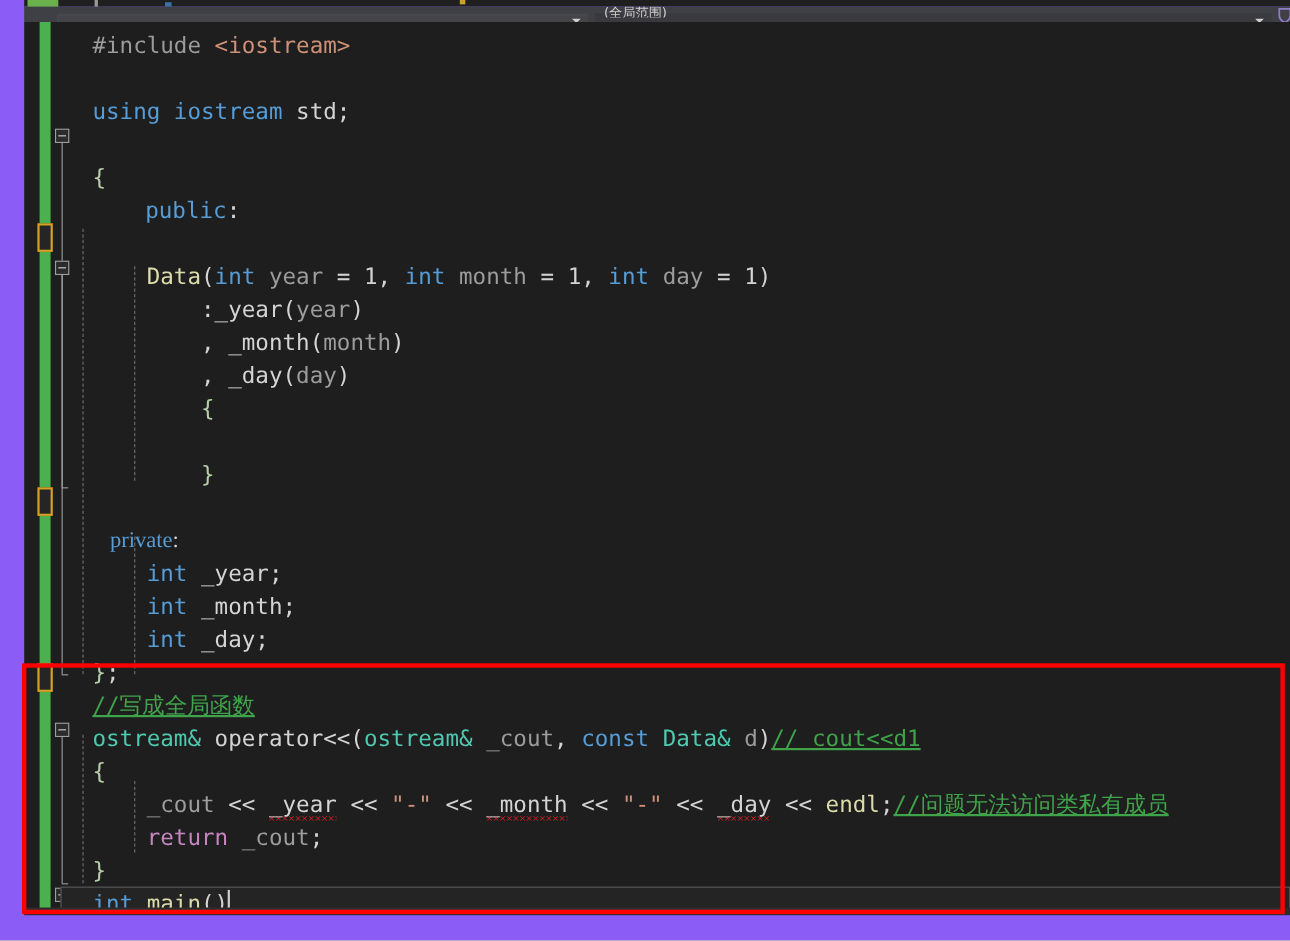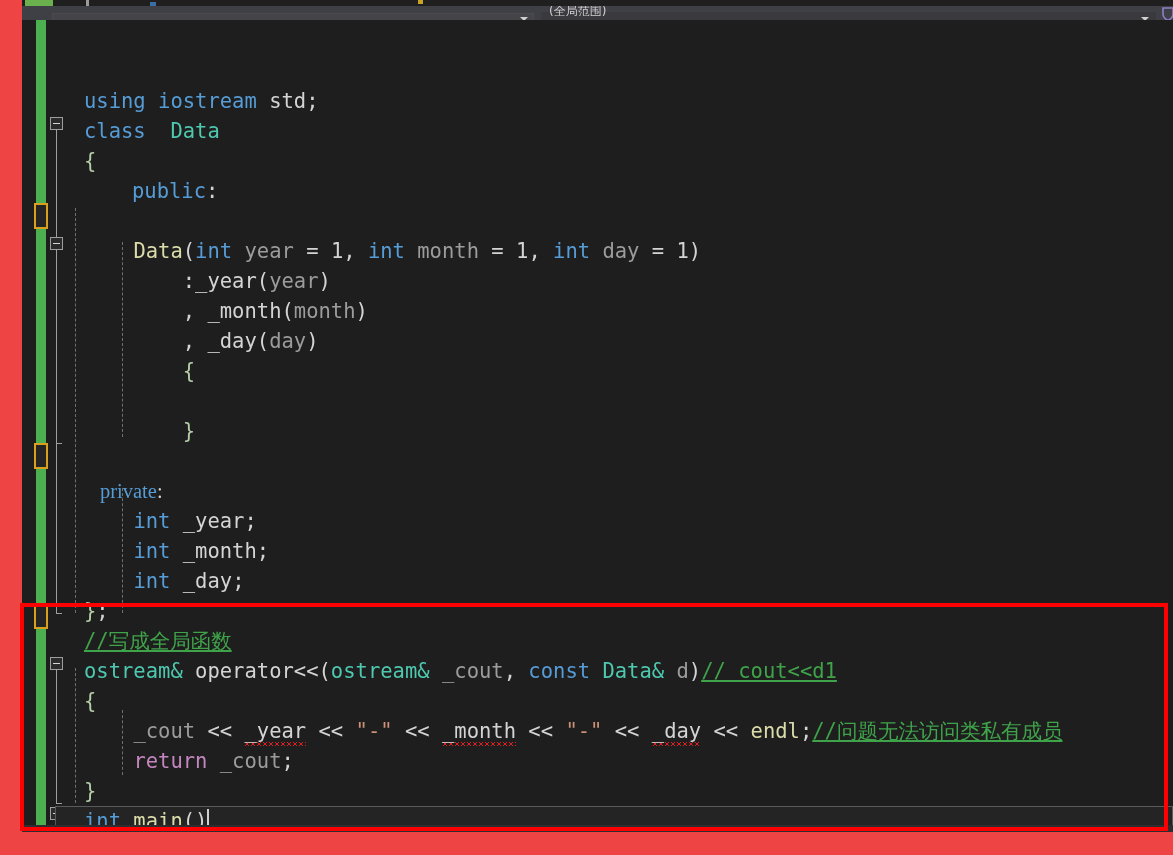--- a/index.html
+++ b/index.html
@@ -11,21 +11,21 @@
     overflow: hidden;
   }
   body {
     font-family: "DejaVu Sans Mono", "Liberation Mono", monospace;
   }
 
   #root {
     position: relative;
     width: 1173px;
     height: 855px;
-    background: #ef4444;
+    background: #8b5cf6;
   }
 
   
   .toolbar-strip {
     position: absolute;
     left: 22px; top: 0;
     width: 1151px; height: 6px;
     background: #1f1f1f;
   }
   .toolbar-green {
@@ -283,24 +283,24 @@
 
     <div class="fold-box" style="left:28px; top:787px;"></div>
     <div class="fold-line" style="left:34px; top:800px; height:11px;"></div>
 
     <div class="indent-guide" style="left:53px; top:188px; height:405px;"></div>
     <div class="indent-guide" style="left:53px; top:648px; height:135px;"></div>
     <div class="indent-guide" style="left:100px; top:222px; height:195px;"></div>
     <div class="indent-guide" style="left:100px; top:468px; height:125px;"></div>
     <div class="indent-guide" style="left:100px; top:690px; height:65px;"></div>
 
+    <div class="line" style="top:6px; left:62px;"><span class="pre">#include </span><span class="str">&lt;iostream&gt;</span></div>
 
     <div class="line" style="top:66px; left:62px;"><span class="kw">using iostream</span><span class="plain"> std;</span></div>
 
-    <div class="line" style="top:96px; left:62px;"><span class="kw">class</span><span class="plain">  </span><span class="type">Data</span></div>
 
     <div class="line" style="top:126px; left:62px;"><span class="brace">{</span></div>
 
     <div class="line" style="top:156px; left:62px;margin-left:48px;"><span class="kw">public</span><span class="punc">:</span></div>
 
     <div class="line" style="top:216px; left:62px;"><span class="plain">    </span><span class="fn">Data</span><span class="punc">(</span><span class="kw">int</span><span class="param"> year </span><span class="punc">= </span><span class="plain">1</span><span class="punc">, </span><span class="kw">int</span><span class="param"> month </span><span class="punc">= </span><span class="plain">1</span><span class="punc">, </span><span class="kw">int</span><span class="param"> day </span><span class="punc">= </span><span class="plain">1</span><span class="punc">)</span></div>
 
     <div class="line" style="top:246px; left:62px;"><span class="plain">        </span><span class="punc">:</span><span class="plain">_year</span><span class="punc">(</span><span class="param">year</span><span class="punc">)</span></div>
 
     <div class="line" style="top:276px; left:62px;"><span class="plain">        </span><span class="punc">, </span><span class="plain">_month</span><span class="punc">(</span><span class="param">month</span><span class="punc">)</span></div>

